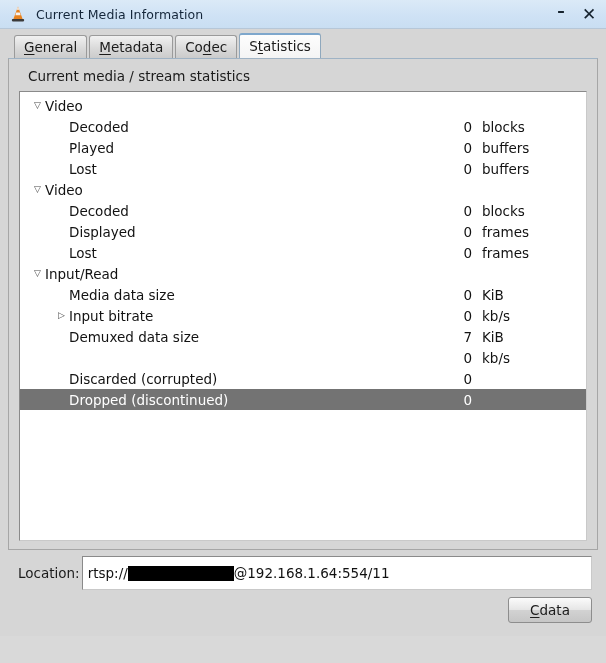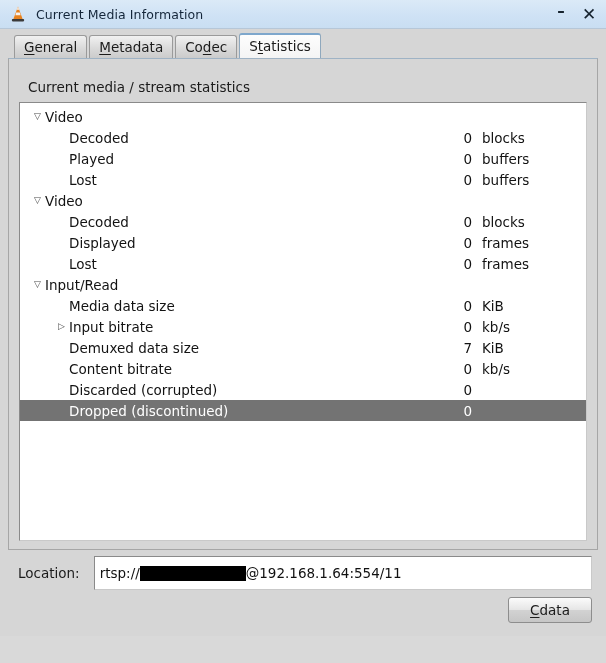--- a/index.html
+++ b/index.html
@@ -72,21 +72,21 @@
   .mn { text-decoration: underline; text-underline-offset: 2px; }
 
   
   .page {
     flex: 1 1 auto;
     margin: 0 8px;
     background: #d6d6d6;
     border: 1px solid #a6a6a6;
     border-top: 1px solid #9fb3c5;
     display: flex; flex-direction: column;
-    padding: 20px 10px 8px 10px;
+    padding: 9px 10px 8px 10px;
     min-height: 0;
   }
   .pagetitle {
     font-size: 13.5px; color: #1b1b1b;
     padding: 0 0 7px 9px;
     flex: 0 0 auto;
   }
 
   
   .treebox {
@@ -128,21 +128,21 @@
   }
 
   
   .locrow {
     flex: 0 0 auto;
     height: 34px;
     display: flex; align-items: center;
     padding: 0 14px 0 18px;
     margin-top: 6px;
   }
-  .loclabel { font-size: 13.5px; color: #1b1b1b; margin-right: 14px; white-space: nowrap; }
+  .loclabel { font-size: 13.5px; color: #1b1b1b; margin-right: 2px; white-space: nowrap; }
   .locinput {
     flex: 1 1 auto; height: 24px;
     background: #ffffff;
     border: 1px solid #8a8a8a;
     border-right-color: #c9c9c9;
     border-bottom-color: #c9c9c9;
     display: flex; align-items: center;
     padding: 16px 5px;
     font-size: 13.5px; color: #111;
     overflow: hidden; white-space: nowrap;
@@ -279,21 +279,20 @@
           <span class="valunit">kb/s</span>
         </div>
         <div class="row child">
           <span class="arrow blank">&nbsp;</span>
           <span class="label">Demuxed data size</span>
           <span class="valnum">7</span>
           <span class="valunit">KiB</span>
         </div>
         <div class="row child">
           <span class="arrow blank">&nbsp;</span>
-          <span class="label">Content bitrate</span>
           <span class="valnum">0</span>
           <span class="valunit">kb/s</span>
         </div>
         <div class="row child">
           <span class="arrow blank">&nbsp;</span>
           <span class="label">Discarded (corrupted)</span>
           <span class="valnum">0</span>
         </div>
         <div class="row child selected">
           <span class="arrow blank">&nbsp;</span>

